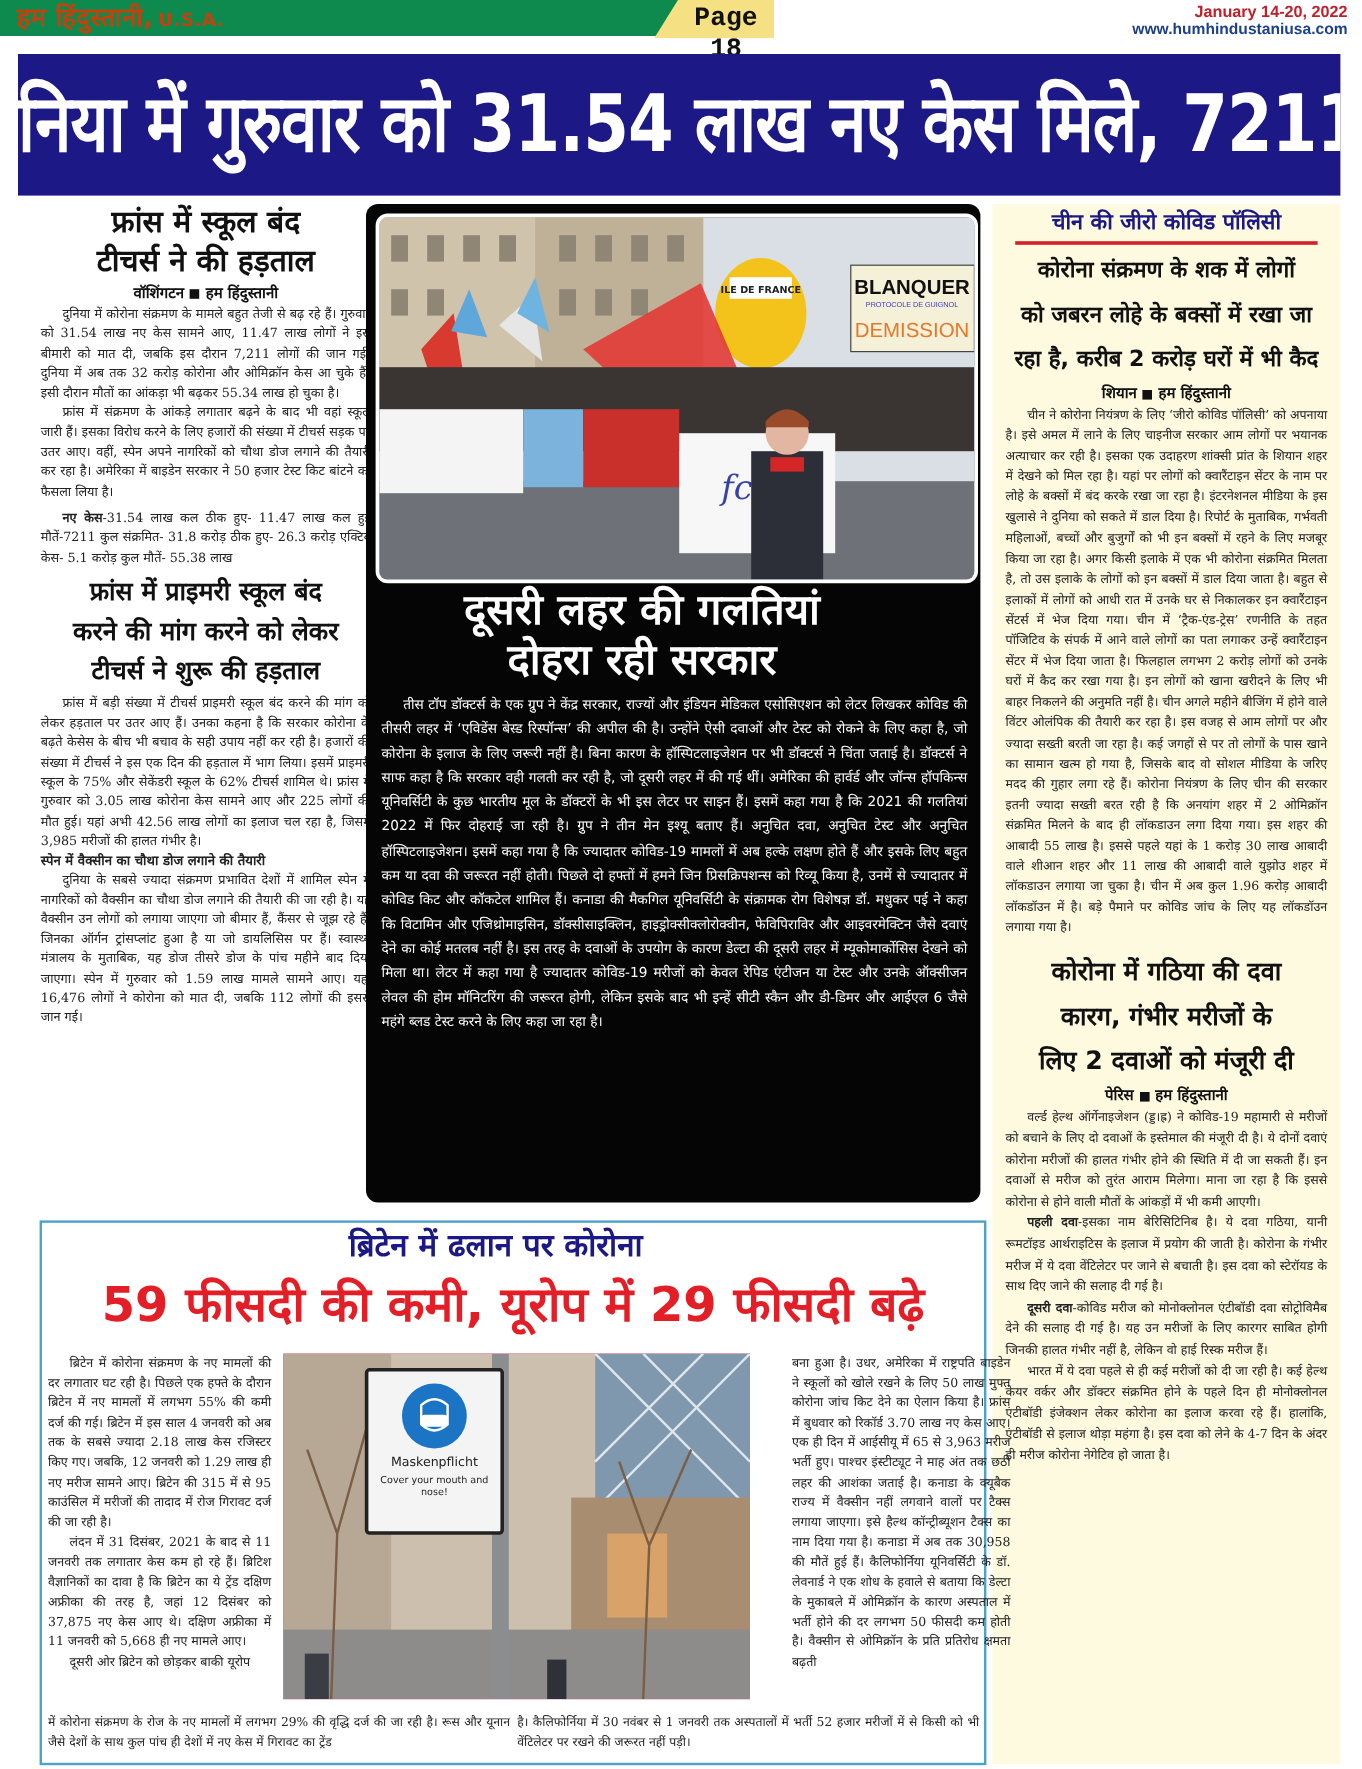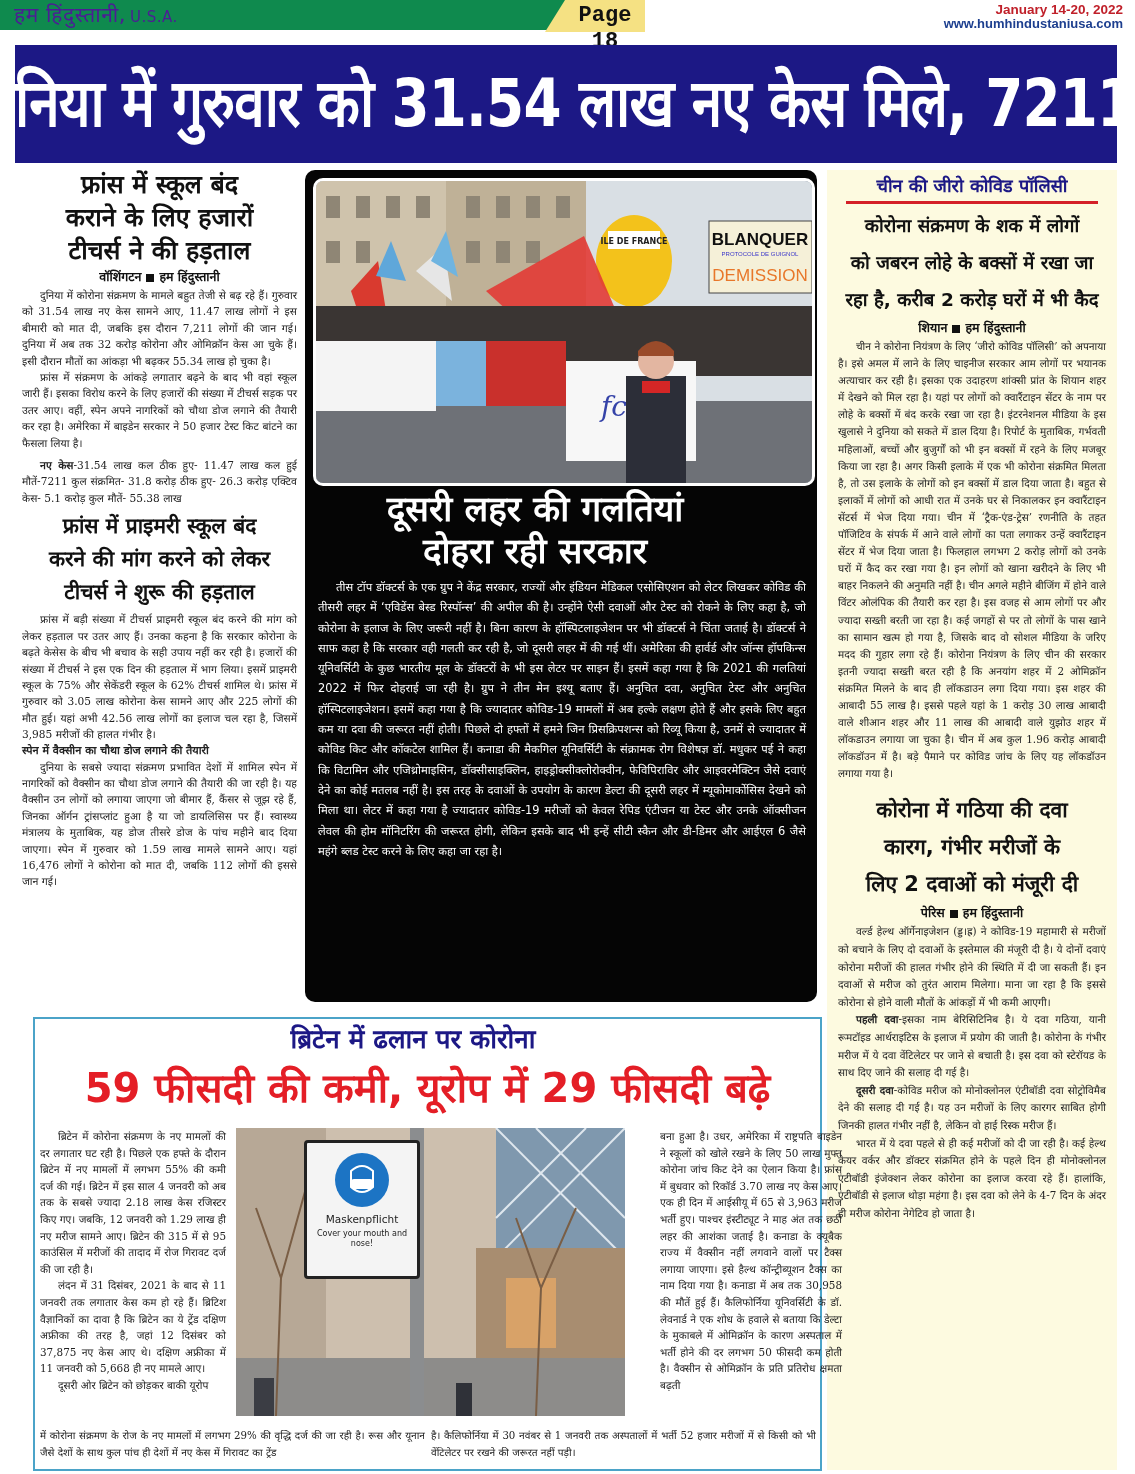--- a/index.html
+++ b/index.html
@@ -1,33 +1,33 @@
 <!DOCTYPE html>
 <html><head>
 <meta charset="utf-8">
 <style>
   html, body { margin: 0; padding: 0; background: #ffffff; }
   body { width: 1135px; height: 1474px; position: relative; overflow: hidden; font-family: "DejaVu Sans", sans-serif; color: #111; }
   .abs { position: absolute; }
 
   
   .masthead-green { left: 0; top: 0; width: 565px; height: 30px; background: #0f8a4e; }
-  .masthead-title { left: 14px; top: 1px; color: #4c1d95; font-family: "DejaVu Sans", sans-serif; font-weight: normal; font-size: 21px; line-height: 28px; letter-spacing: 0.5px; white-space: nowrap; }
+  .masthead-title { left: 14px; top: 1px; color: #c2410c; font-family: "DejaVu Sans", sans-serif; font-weight: bold; font-size: 21px; line-height: 28px; letter-spacing: 0.5px; white-space: nowrap; }
   .masthead-title .usa { font-size: 15px; margin-left: 4px; }
   .page-tab { left: 545px; top: 0; width: 100px; height: 32px; background: #f5e183; clip-path: polygon(20% 0, 100% 0, 100% 100%, 0 100%); }
   .page-label { left: 560px; top: 3px; width: 90px; text-align: center; font-family: Liberation Mono, monospace; font-weight: bold; font-size: 22px; line-height: 26px; color: #111; }
   .date { right: 12px; top: 2px; font-family: "Liberation Sans", sans-serif; font-weight: bold; font-size: 13.5px; color: #c0202a; text-align: right; line-height: 15px; }
   .web { right: 12px; top: 17px; font-family: "Liberation Sans", sans-serif; font-weight: bold; font-size: 13px; color: #1d3f8f; text-align: right; line-height: 14px; }
 
   
   .banner { left: 15px; top: 45px; width: 1102px; height: 118px; background: #1c1885; overflow: hidden; }
   .banner-text { left: 0; top: 4px; width: 1102px; height: 110px; color: #fff; font-family: "DejaVu Sans", sans-serif; font-weight: bold; font-size: 66px; line-height: 110px; white-space: nowrap; text-align: left; transform: scaleX(0.83); transform-origin: left center; letter-spacing: -1px; }
 
   
-  .left-col { left: 22px; top: 168px; width: 275px; }
+  .left-col { left: 34px; top: 168px; width: 275px; }
   .hl-black { font-family: "DejaVu Sans", sans-serif; font-weight: bold; color: #111; text-align: center; }
   .hl1 { font-size: 25px; line-height: 33px; }
   .dateline { text-align: center; font-weight: bold; font-size: 12.5px; line-height: 17px; margin: 1px 0 2px; }
   .dateline .sq { display: inline-block; width: 8px; height: 8px; background: #111; margin: 0 5px; vertical-align: middle; }
   .body-text { font-family: "DejaVu Serif", serif; font-size: 10.6px; line-height: 16.4px; text-align: justify; color: #222; }
   .body-text p { margin: 0; text-indent: 18px; }
   .body-text b { font-family: "DejaVu Sans", sans-serif; }
   .hl2 { font-size: 21px; line-height: 33px; margin: 4px 0 2px; }
   .subhead { font-family: "DejaVu Sans", sans-serif; font-weight: bold; font-size: 11px; line-height: 16px; }
 
@@ -72,21 +72,20 @@
 <div class="abs date">January 14-20, 2022</div>
 <div class="abs web">www.humhindustaniusa.com</div>
 
 <div class="abs banner">
   <div class="abs banner-text">निया में गुरुवार को 31.54 लाख नए केस मिले, 7211 मौतें</div>
 </div>
 
 <div class="abs left-col">
   <div class="hl-black hl1">
     <div>फ्रांस में स्कूल बंद</div>
-    <div>कराने के लिए हजारों</div>
     <div>टीचर्स ने की हड़ताल</div>
   </div>
   <div class="dateline">
     <span>वॉशिंगटन</span><span class="sq"></span><span>हम हिंदुस्तानी</span>
   </div>
   <div class="body-text">
     <p>दुनिया में कोरोना संक्रमण के मामले बहुत तेजी से बढ़ रहे हैं। गुरुवार को 31.54 लाख नए केस सामने आए, 11.47 लाख लोगों ने इस बीमारी को मात दी, जबकि इस दौरान 7,211 लोगों की जान गई। दुनिया में अब तक 32 करोड़ कोरोना और ओमिक्रॉन केस आ चुके हैं। इसी दौरान मौतों का आंकड़ा भी बढ़कर 55.34 लाख हो चुका है।</p>
     <p>फ्रांस में संक्रमण के आंकड़े लगातार बढ़ने के बाद भी वहां स्कूल जारी हैं। इसका विरोध करने के लिए हजारों की संख्या में टीचर्स सड़क पर उतर आए। वहीं, स्पेन अपने नागरिकों को चौथा डोज लगाने की तैयारी कर रहा है। अमेरिका में बाइडेन सरकार ने 50 हजार टेस्ट किट बांटने का फैसला लिया है।</p>
     <p style="margin-top:6px"><b>नए केस</b><span>-31.54 लाख कल ठीक हुए- 11.47 लाख कल हुई मौतें-7211 कुल संक्रमित- 31.8 करोड़ ठीक हुए- 26.3 करोड़ एक्टिव केस- 5.1 करोड़ कुल मौतें- 55.38 लाख</span></p>
   </div>

